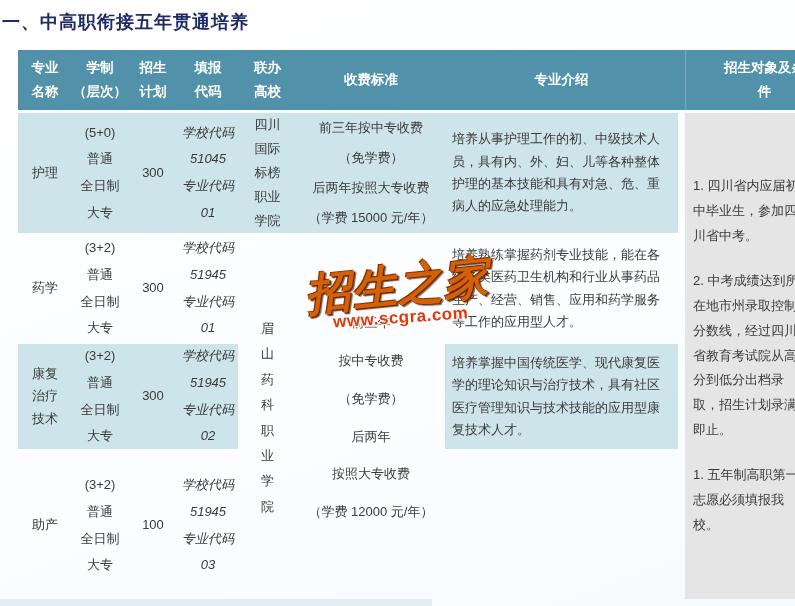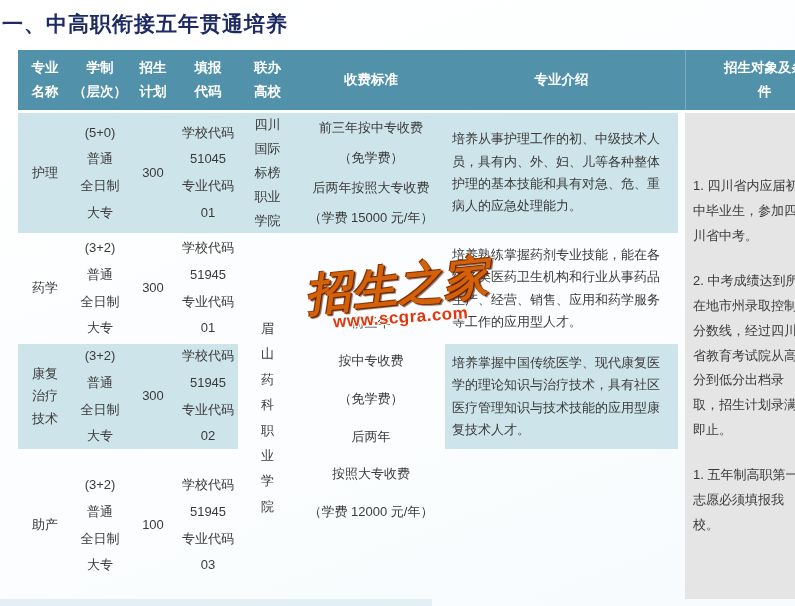--- a/index.html
+++ b/index.html
@@ -4,42 +4,42 @@
 <style>
   html,body{margin:0;padding:0;}
   body{
     width:795px;height:606px;position:relative;overflow:hidden;
     background:linear-gradient(160deg,#ffffff 0%,#fbfdfe 60%,#f7fbfd 100%);
     font-family:"Liberation Sans","DejaVu Sans",sans-serif;
     color:#3a3a3a;
   }
   .page-title{
     position:absolute;left:2px;top:10px;
-    font-size:21px;font-weight:bold;color:#1e2a64;letter-spacing:1px;
+    font-size:18px;font-weight:bold;color:#1e2a64;letter-spacing:1px;
   }
   .tbl{
     position:absolute;left:18px;top:50px;width:788px;
     display:grid;
     grid-template-columns:54px 56px 50px 60px 59px 148px 233px 7px 121px;
     grid-template-rows:60px 3px 120px 3px 105px 3px 105px 3px 147px;
   }
   .cell{
     display:flex;align-items:center;justify-content:center;
     text-align:center;white-space:pre-line;
     font-size:13px;line-height:1.7;
   }
   .th{
     background:#5191a9;color:#ffffff;font-weight:bold;
     font-size:13.5px;line-height:1.75;
   }
   .th.divl{border-left:1px solid rgba(255,255,255,0.25);padding-left:37px;}
   .hl{background:#cee4eb;}
   .rightbg{background:#e5e5e5;}
   .lh-dur{line-height:2.05;}
-  .lh-code{line-height:2.05;}
+  .lh-code{line-height:2.05;font-style:italic;}
   .lh-col1{line-height:1.85;}
   .lh-fee1{line-height:2.3;}
   .lh-feem{line-height:2.9;}
   .lh-colm{line-height:1.95;}
   .intro{
     justify-content:flex-start;text-align:left;
     padding:0 7px 0 7px;line-height:1.72;white-space:normal;
   }
   .rightcol{
     display:flex;flex-direction:column;justify-content:center;

